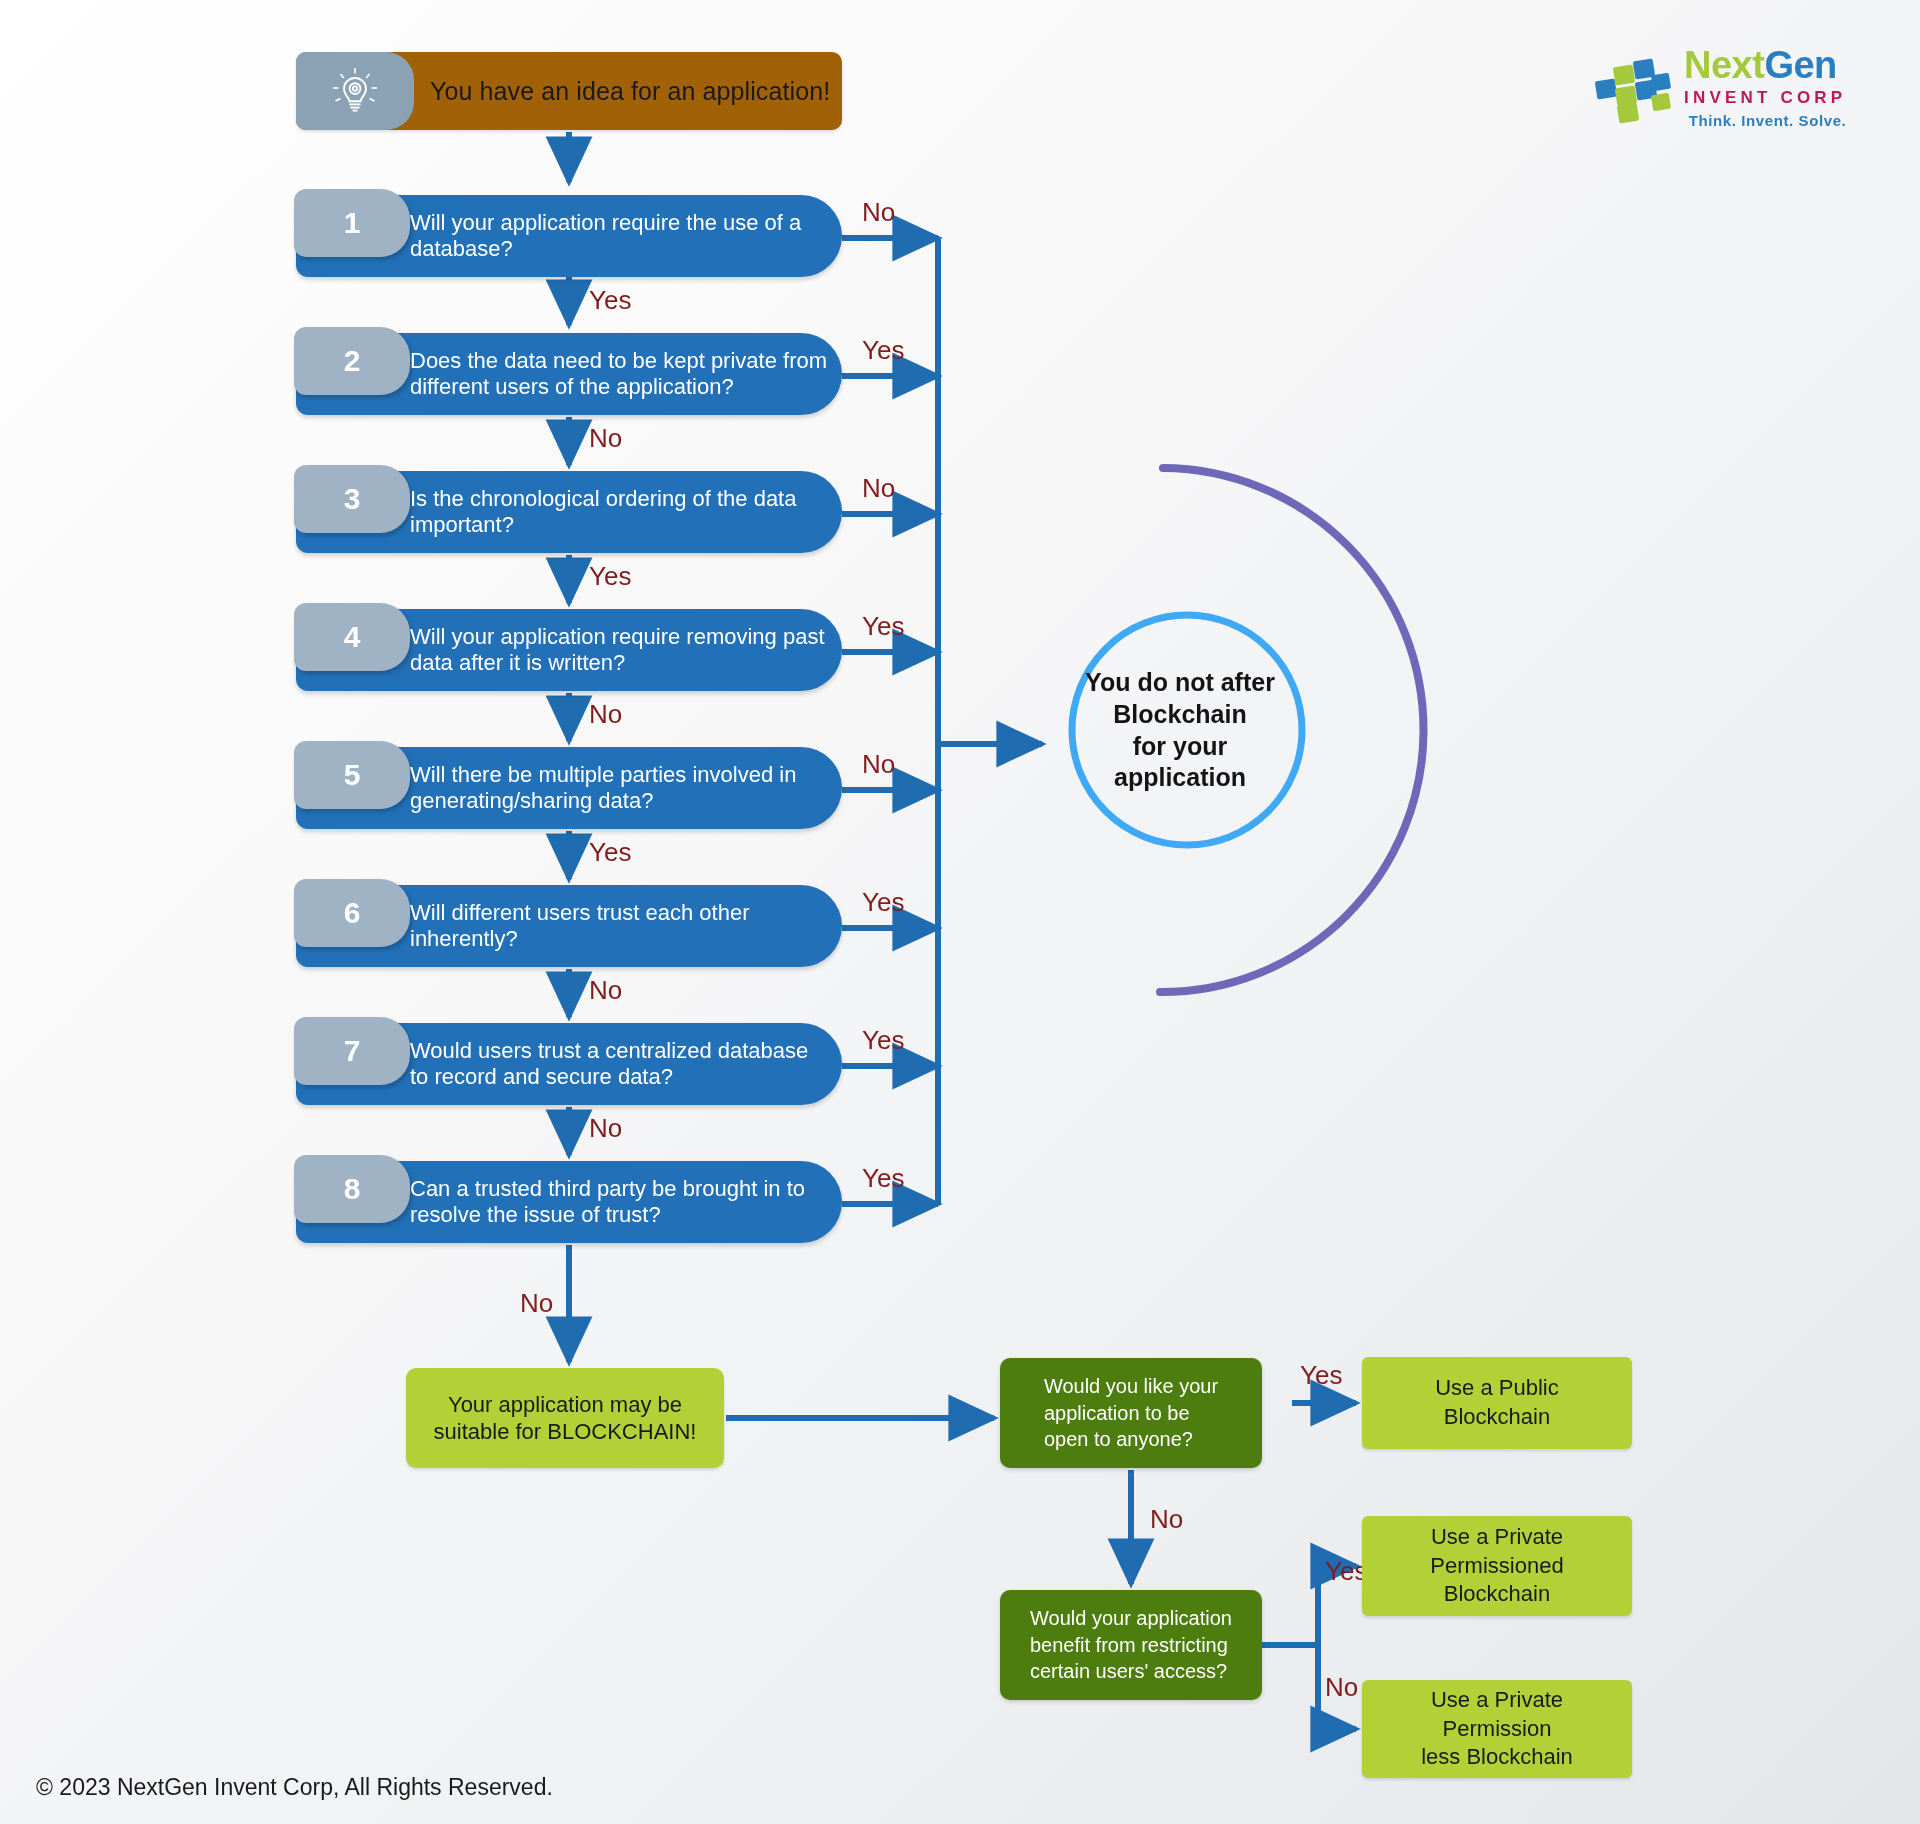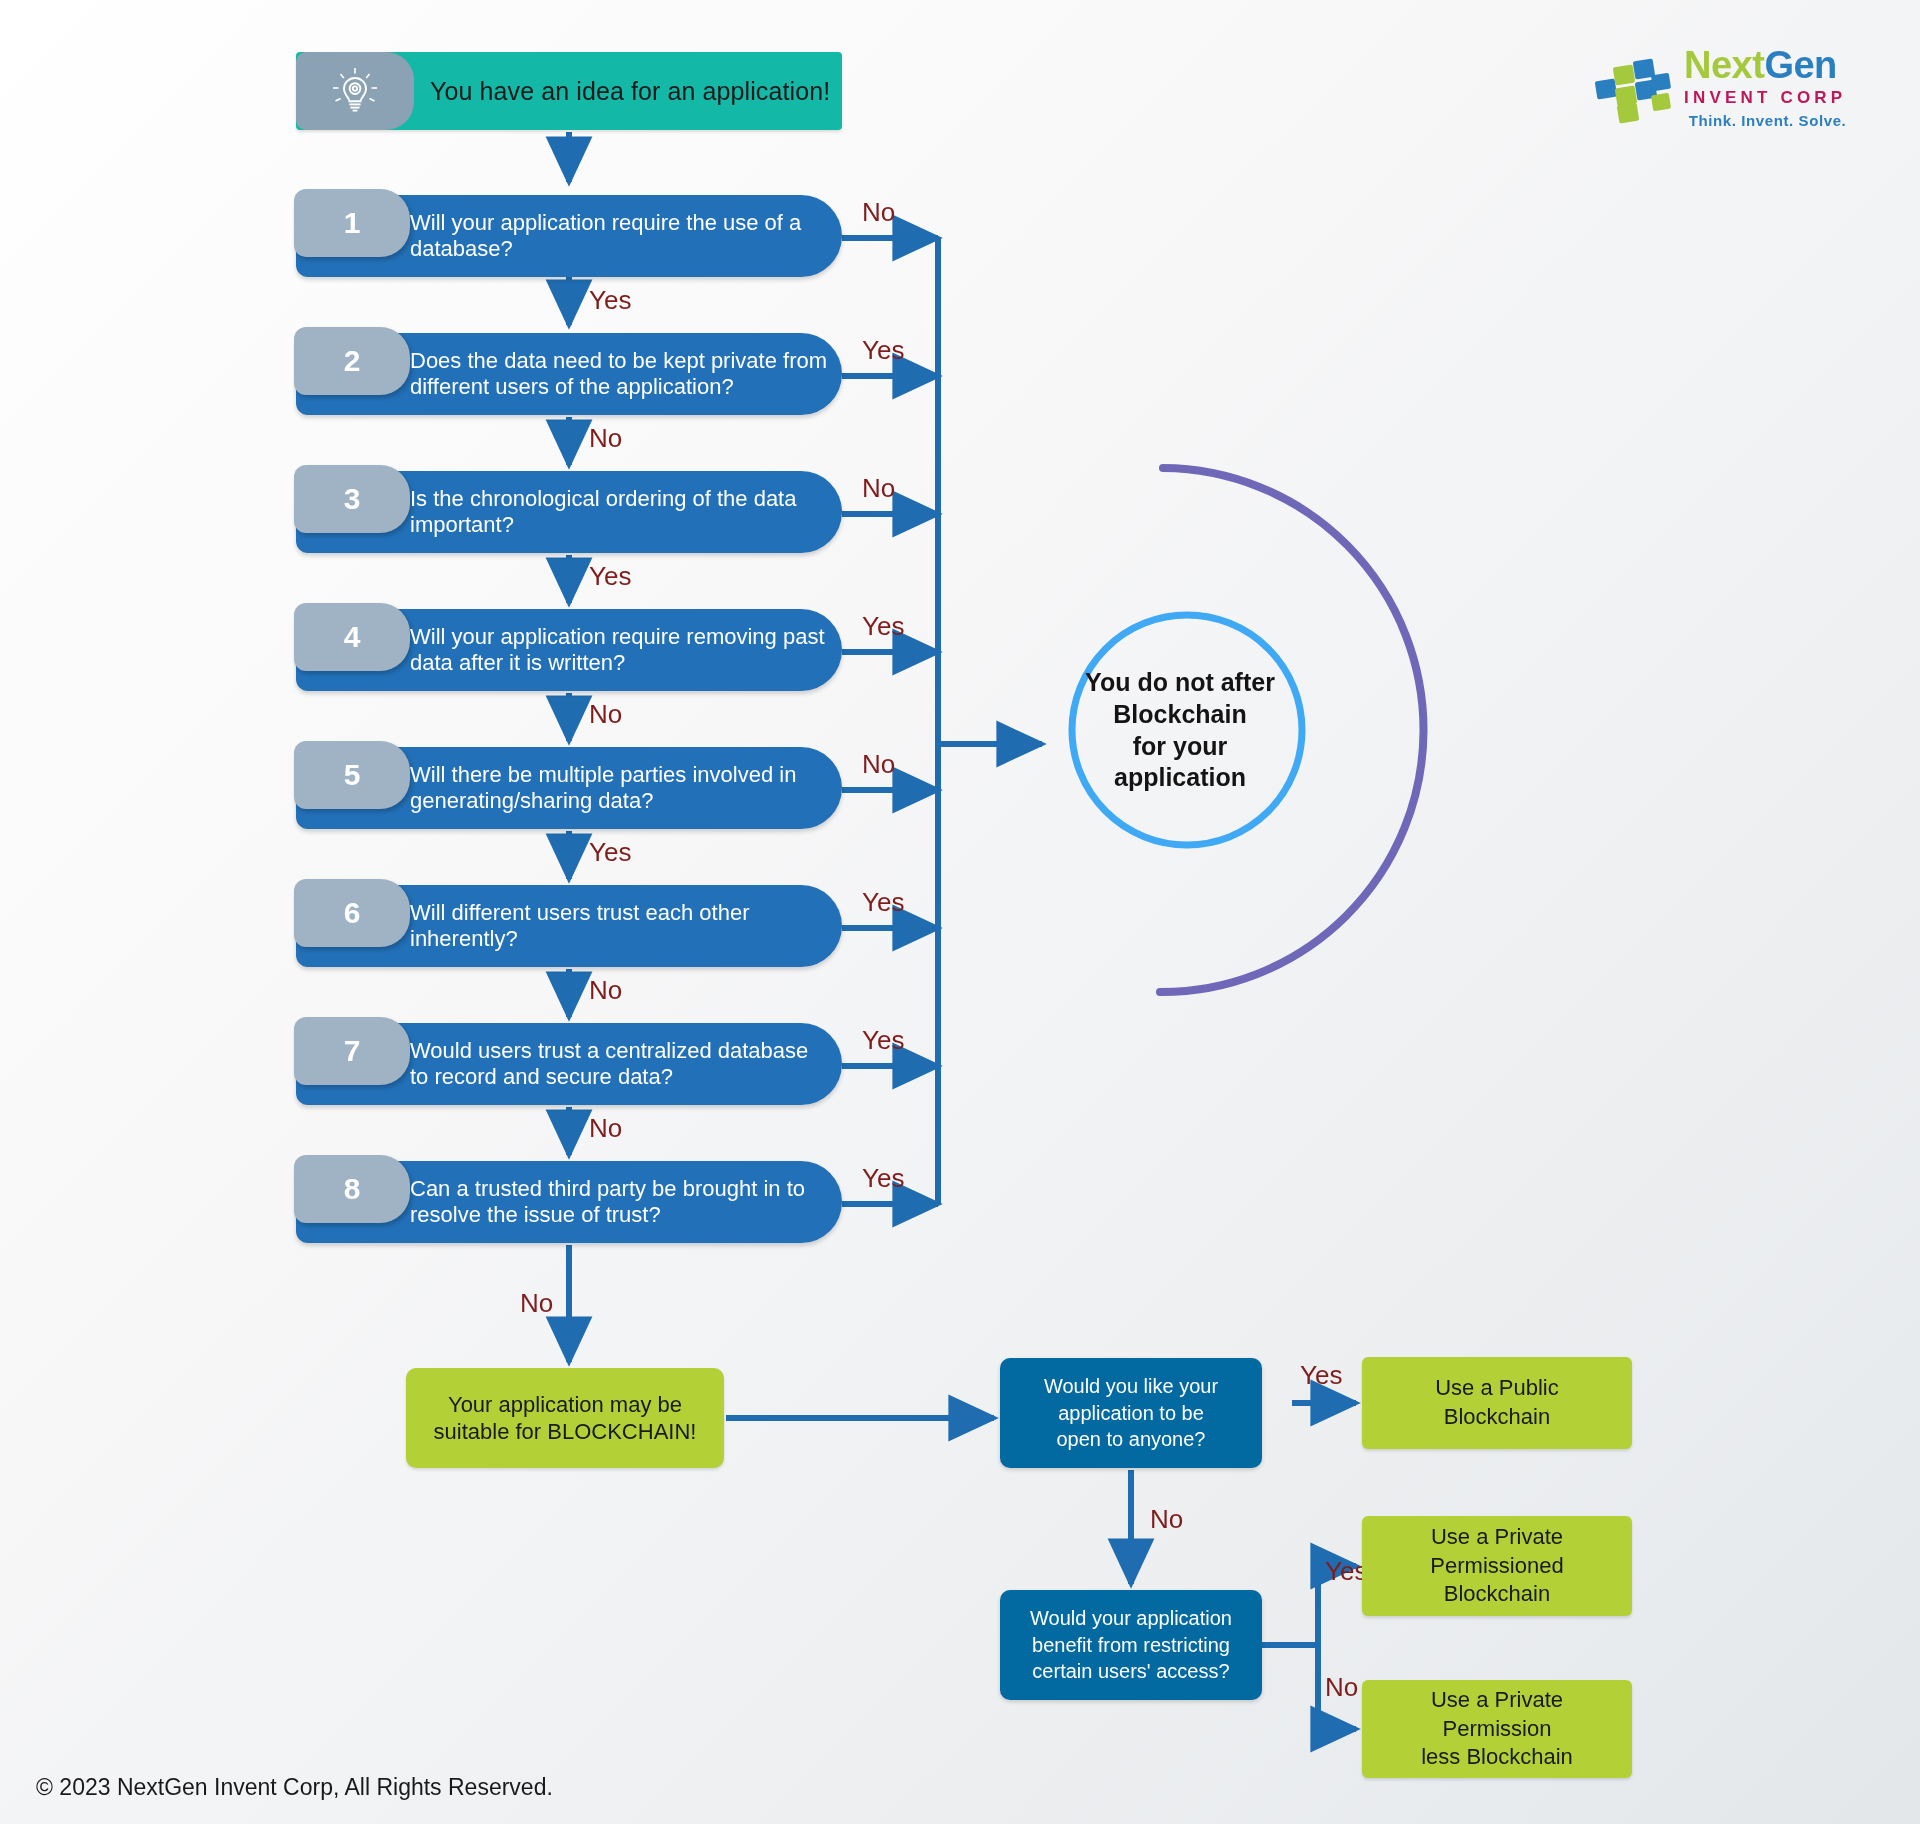--- a/index.html
+++ b/index.html
@@ -14,21 +14,21 @@
 
   
   #wires { position: absolute; left: 0; top: 0; width: 1920px; height: 1824px; pointer-events: none; }
 
   
   .node { position: absolute; }
 
   
   .idea-bar {
     left: 296px; top: 52px; width: 546px; height: 78px;
-    background: #14b8a6; border-radius: 4px;
+    background: #a16207; border-radius: 10px;
     display: flex; align-items: center;
     box-shadow: 0 2px 3px rgba(0,0,0,.12);
   }
   .idea-tab {
     position: absolute; left: 0px; top: 0px; width: 118px; height: 78px;
     background: #8ba2b5; border-radius: 10px 28px 28px 10px;
     display: flex; align-items: center; justify-content: center;
   }
   .idea-text {
     margin-left: 134px; font-size: 25px; color: #1a1a1a; font-weight: 400;
@@ -71,23 +71,23 @@
   .suitable {
     left: 406px; top: 1368px; width: 318px; height: 100px;
     background: #b3d137; border-radius: 10px;
     display: flex; align-items: center; justify-content: center;
     text-align: center; font-size: 22px; line-height: 1.25; color: #1a1a1a;
     box-shadow: 0 2px 3px rgba(0,0,0,.12);
   }
 
   
   .graybox {
-    background: #0369a1; border-radius: 10px;
-    display: flex; align-items: center; justify-content: center;
-    text-align: center; color: #ffffff; font-size: 20px; line-height: 1.32;
+    background: #4d7c0f; border-radius: 10px;
+    display: flex; align-items: center; justify-content: center;
+    text-align: left; color: #ffffff; font-size: 20px; line-height: 1.32;
     box-shadow: 0 2px 4px rgba(0,0,0,.16);
     padding: 0 10px;
   }
   .gbox-open { left: 1000px; top: 1358px; width: 262px; height: 110px; }
   .gbox-restrict { left: 1000px; top: 1590px; width: 262px; height: 110px; }
 
   
   .greenbox {
     background: #b3d137; border-radius: 6px;
     display: flex; align-items: center; justify-content: center;

